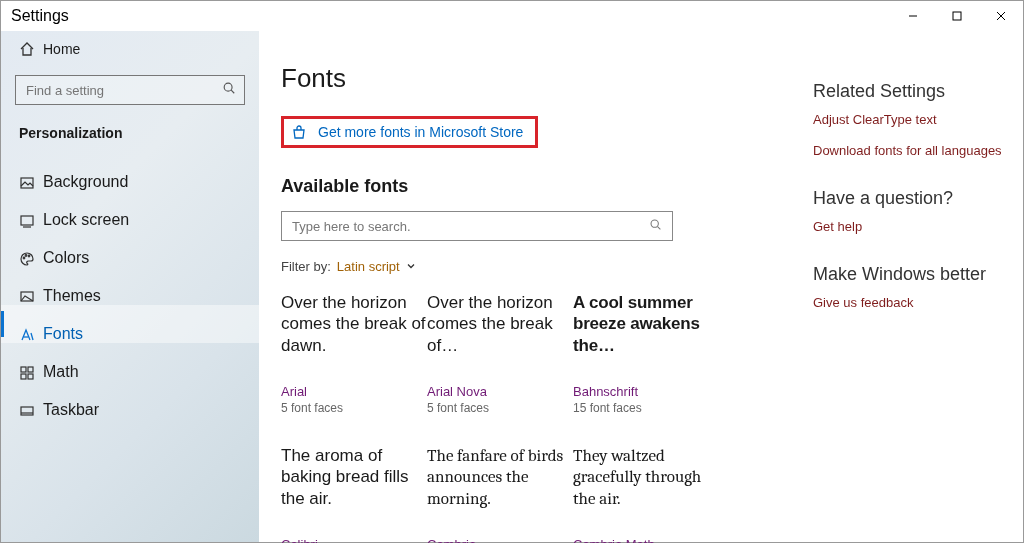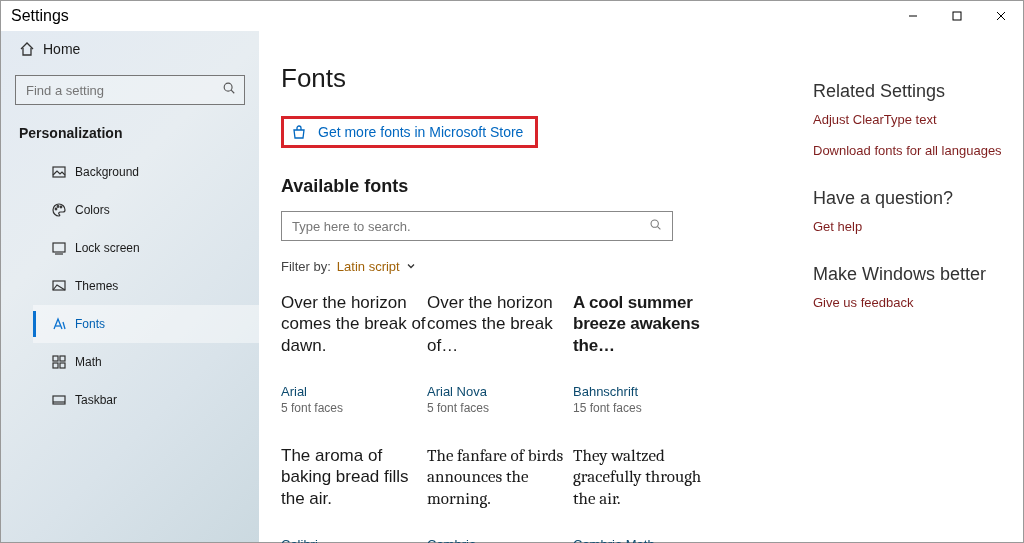--- a/index.html
+++ b/index.html
@@ -86,27 +86,26 @@
     outline: none;
   }
   .search-field .sicon { color:#555; }
   .section-title {
     font-weight: 600;
     font-size: 14px;
     padding: 4px 18px 12px 18px;
   }
   .nav-item {
     display: flex;
-    align-items: center;
+    align-items: flex-end;
     height: 38px;
     padding-left: 18px;
-    font-size: 12px;
+    font-size: 16px;
     position: relative;
     cursor: default;
-    margin-left: 32px;
   }
   .nav-item .icon {
     width: 24px;
     display:flex; align-items:center; justify-content:flex-start;
     color: #333;
   }
   .nav-item.active {
     background: rgba(255,255,255,0.45);
     color: #0160b3;
   }
@@ -195,21 +194,21 @@
   .sample {
     font-size: 17px;
     line-height: 1.25;
     margin-bottom: 10px;
     min-height: 82px;
     overflow: hidden;
   }
   .sample.serif { font-family: Cambria, "Times New Roman", serif; }
   .sample.bold { font-weight: 700; letter-spacing: -0.2px; }
   .sample.nova { font-family: "Segoe UI", Arial, sans-serif; }
-  .font-name { color: #0c4a6e; font-size: 13px; cursor:pointer; }
+  .font-name { color: #701a75; font-size: 13px; cursor:pointer; }
   .font-faces { color: #666; font-size: 12px; margin-top: 2px; }
 
   
   .side-heading {
     font-size: 18px;
     color: #333;
     margin: 8px 0 10px 0;
   }
   .side-link {
     color: #7f1d1d;
@@ -277,36 +276,36 @@
           <svg width="16" height="16" viewBox="0 0 16 16" fill="none" stroke="currentColor" stroke-width="1.2">
               <rect x="2" y="3" width="12" height="10"></rect>
               <path d="M2 11 L6 7 L9 10 L11 8 L14 11"></path>
             </svg>
         </span>
         <span>Background</span>
       </div>
       <div class="nav-item">
         <span class="icon">
           <svg width="16" height="16" viewBox="0 0 16 16" fill="none" stroke="currentColor" stroke-width="1.2">
+              <rect x="2" y="3" width="12" height="9"></rect>
+              <line x1="4" y1="14" x2="12" y2="14"></line>
+            </svg>
+        </span>
+        <span>Lock screen</span>
+      </div>
+      <div class="nav-item">
+        <span class="icon">
+          <svg width="16" height="16" viewBox="0 0 16 16" fill="none" stroke="currentColor" stroke-width="1.2">
               <path d="M8 2 a6 6 0 1 0 0 12 c1 0 1-1 .3-1.5 C7 11.5 8 10 9.5 10 H12 a2 2 0 0 0 2-2 A6 6 0 0 0 8 2z"></path>
               <circle cx="5" cy="7" r="0.8"></circle>
               <circle cx="7" cy="4.5" r="0.8"></circle>
               <circle cx="10" cy="5" r="0.8"></circle>
             </svg>
         </span>
         <span>Colors</span>
-      </div>
-      <div class="nav-item">
-        <span class="icon">
-          <svg width="16" height="16" viewBox="0 0 16 16" fill="none" stroke="currentColor" stroke-width="1.2">
-              <rect x="2" y="3" width="12" height="9"></rect>
-              <line x1="4" y1="14" x2="12" y2="14"></line>
-            </svg>
-        </span>
-        <span>Lock screen</span>
       </div>
       <div class="nav-item">
         <span class="icon">
           <svg width="16" height="16" viewBox="0 0 16 16" fill="none" stroke="currentColor" stroke-width="1.2">
               <rect x="2" y="3" width="12" height="9"></rect>
               <path d="M2 12 L6 7 L14 12"></path>
             </svg>
         </span>
         <span>Themes</span>
       </div>

